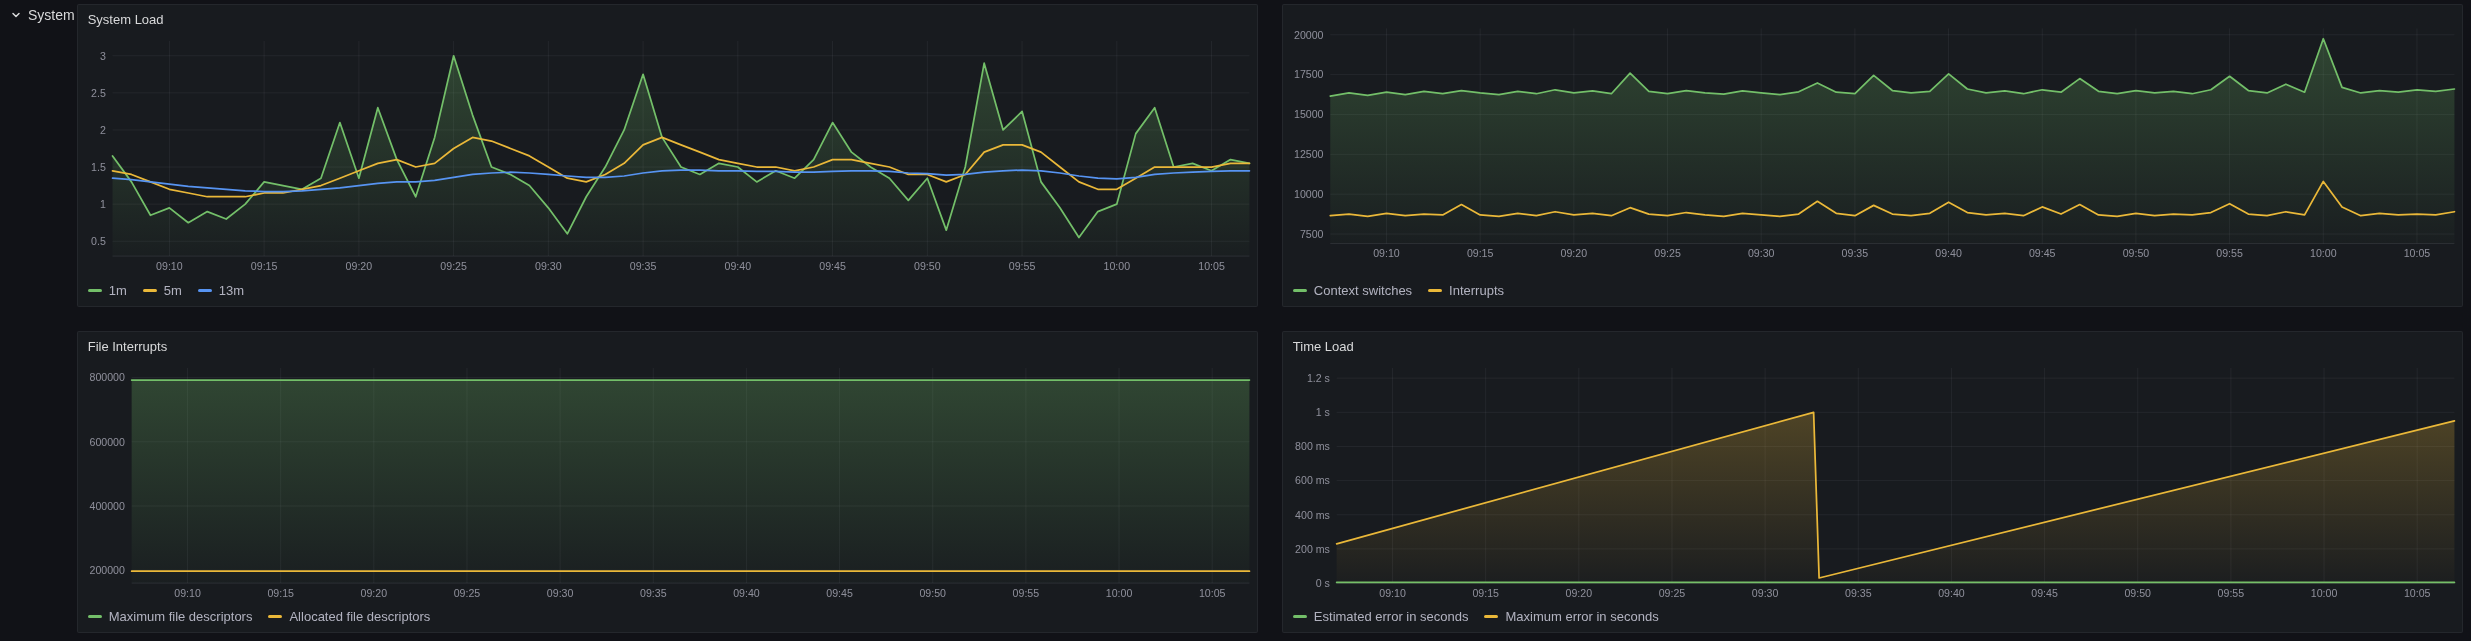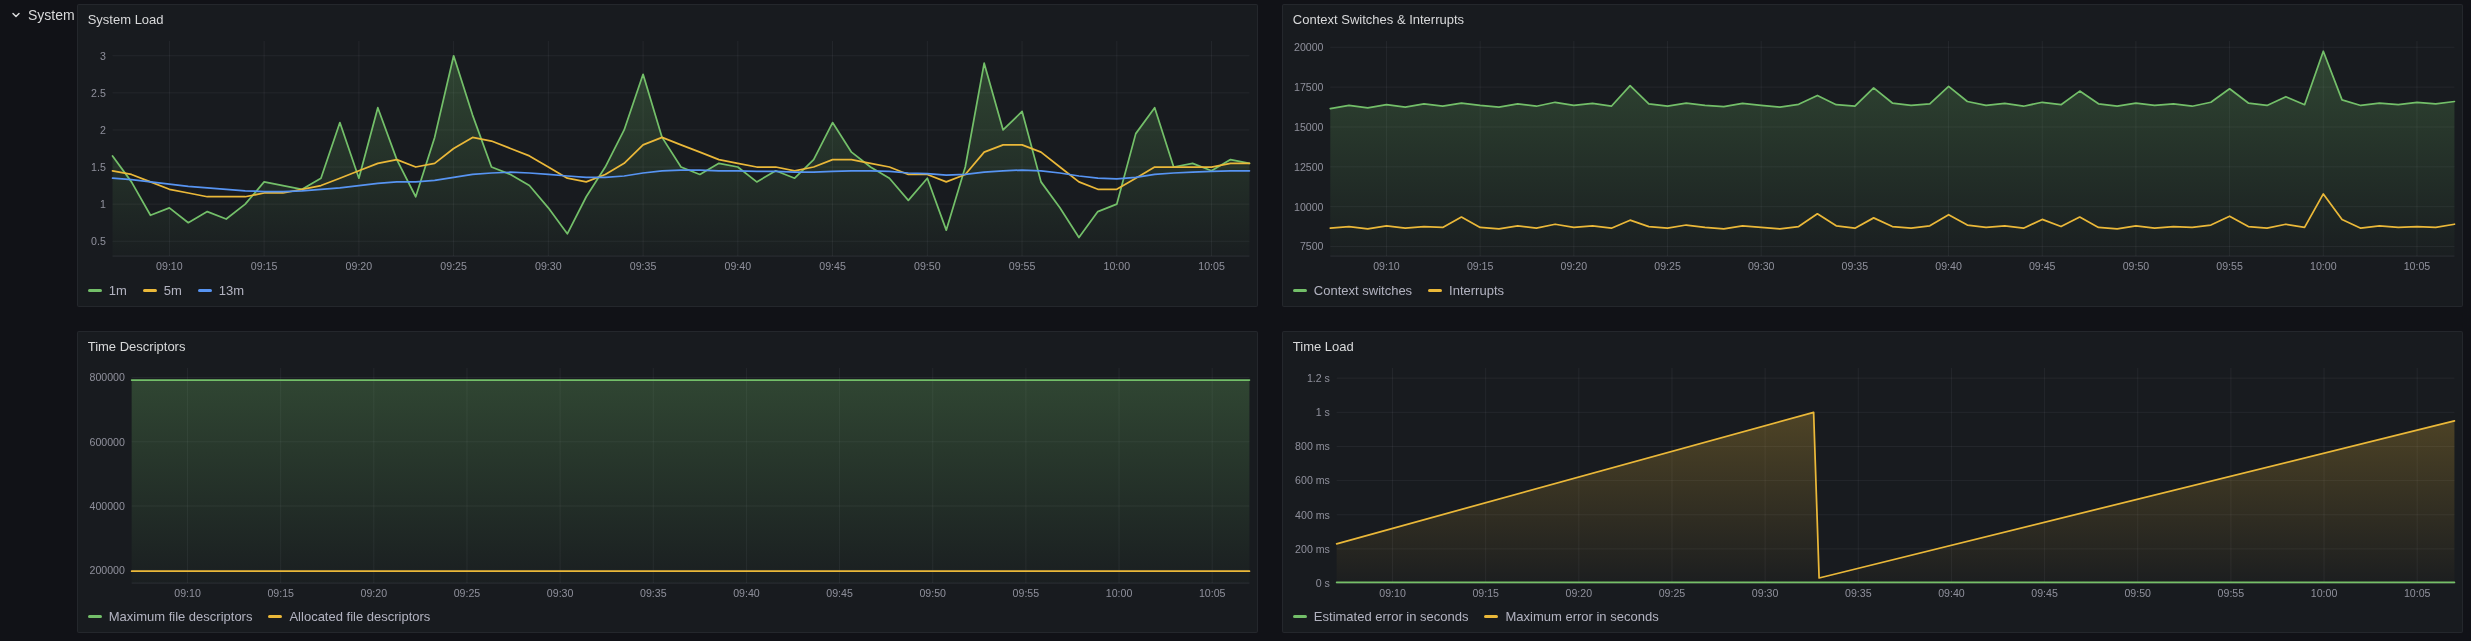--- a/index.html
+++ b/index.html
@@ -132,21 +132,20 @@
             <span class="legend-label">5m</span>
           </div>
           <div class="legend-item">
             <span class="swatch" style="background: rgb(87, 148, 242);"></span>
             <span class="legend-label">13m</span>
           </div>
         </div>
     </section>
 
     <section class="panel">
-      <header class="panel-title">Context Switches &amp; Interrupts</header>
       <div class="plot">
           <svg viewBox="0 0 1222 249">
             <defs>
               <linearGradient id="grad1_0" x1="0" y1="0" x2="0" y2="1">
                 <stop offset="0%" stop-color="#73bf69" stop-opacity="0.26"></stop>
                 <stop offset="100%" stop-color="#73bf69" stop-opacity="0.02"></stop>
               </linearGradient>
             </defs>
             <line x1="107.25" y1="6" x2="107.25" y2="229" class="grid"></line>
             <line x1="204.33333333333334" y1="6" x2="204.33333333333334" y2="229" class="grid"></line>
@@ -196,21 +195,21 @@
             <span class="legend-label">Context switches</span>
           </div>
           <div class="legend-item">
             <span class="swatch" style="background: rgb(234, 184, 57);"></span>
             <span class="legend-label">Interrupts</span>
           </div>
         </div>
     </section>
 
     <section class="panel">
-      <header class="panel-title">Time Descriptors</header>
+      <header class="panel-title">File Interrupts</header>
       <div class="plot">
           <svg viewBox="0 0 1222 249">
             <defs>
               <linearGradient id="grad2_0" x1="0" y1="0" x2="0" y2="1">
                 <stop offset="0%" stop-color="#73bf69" stop-opacity="0.26"></stop>
                 <stop offset="100%" stop-color="#73bf69" stop-opacity="0.02"></stop>
               </linearGradient>
             </defs>
             <line x1="113.52000000000001" y1="6" x2="113.52000000000001" y2="229" class="grid"></line>
             <line x1="210.05333333333334" y1="6" x2="210.05333333333334" y2="229" class="grid"></line>

